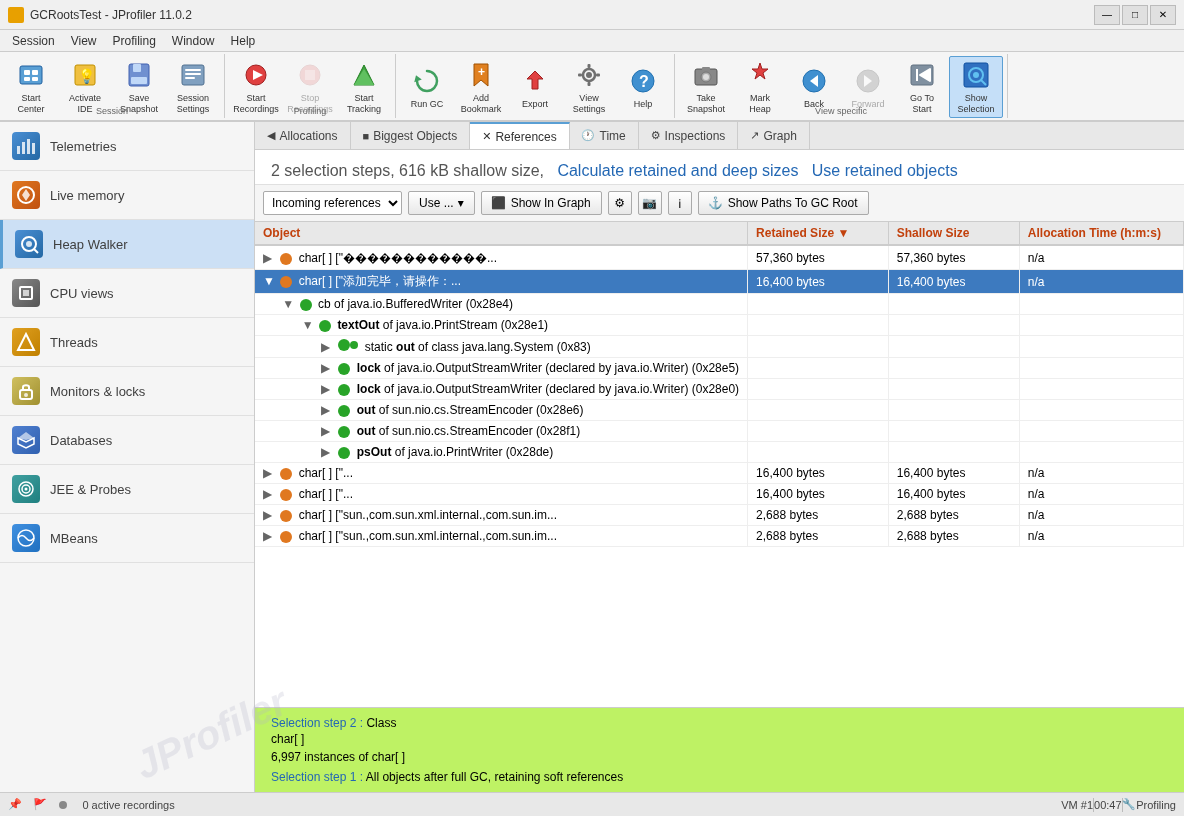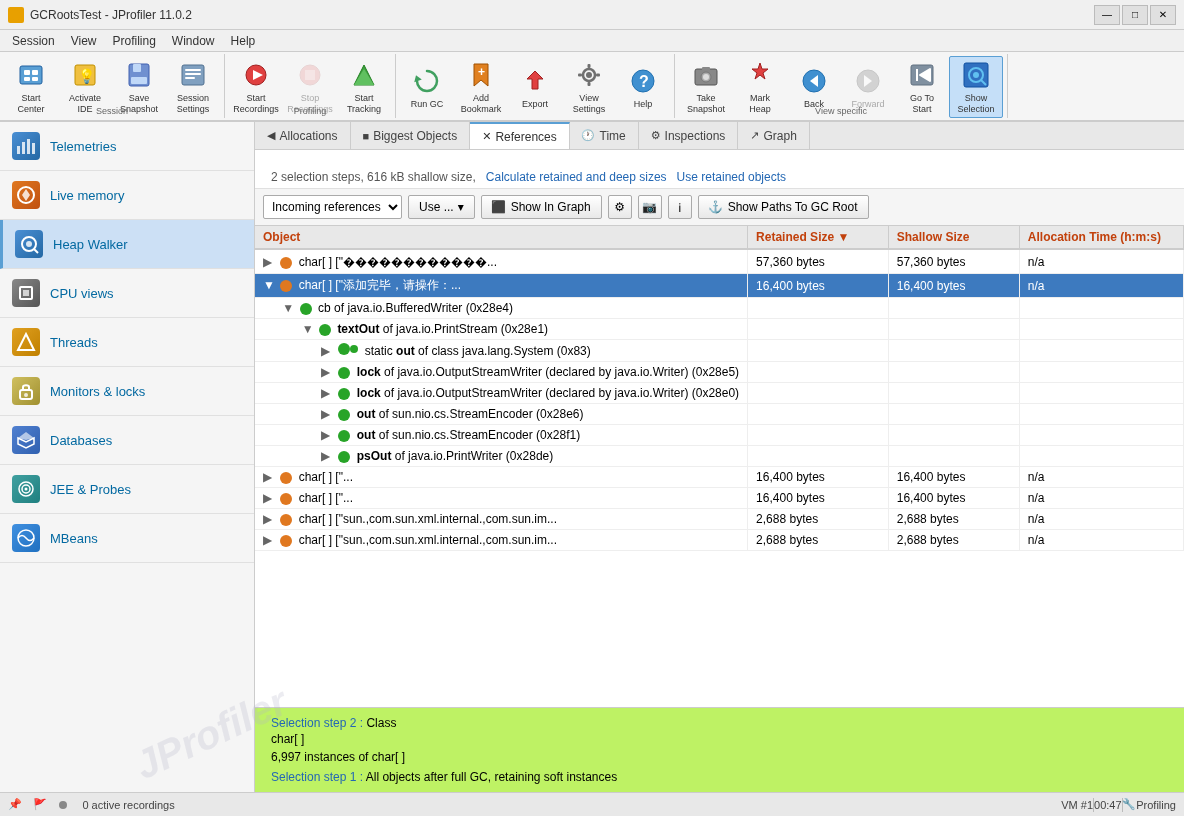--- a/index.html
+++ b/index.html
@@ -28,33 +28,33 @@
     .toolbar-section { display: flex; flex-direction: column; align-items: center; border-right: 1px solid #ccc; padding: 2px 4px 14px 4px; position: relative; }
     .toolbar-section-name { position: absolute; bottom: 2px; font-size: 9px; color: #666; text-align: center; width: 100%; }
     .toolbar-section-btns { display: flex; align-items: center; }
 
     
     .main-layout { display: flex; height: calc(816px - 30px - 22px - 70px - 24px); }
     .sidebar { width: 255px; background: #f5f5f5; border-right: 1px solid #ccc; overflow-y: auto; }
     .sidebar-item { display: flex; align-items: center; padding: 10px 12px; cursor: pointer; border-bottom: 1px solid #e0e0e0; }
     .sidebar-item.active { background: #cce0f5; border-left: 3px solid #5a9fd4; }
     .sidebar-icon { width: 28px; height: 28px; margin-right: 10px; display: flex; align-items: center; justify-content: center; border-radius: 4px; }
-    .sidebar-label { font-size: 13px; color: #0369a1; font-weight: 500; }
+    .sidebar-label { font-size: 13px; color: #404040; font-weight: 500; }
 
     
     .content { flex: 1; display: flex; flex-direction: column; background: white; overflow: hidden; }
 
     
     .tabs { display: flex; background: #e8e8e8; border-bottom: 1px solid #ccc; height: 28px; }
     .tab { display: flex; align-items: center; padding: 0 12px; cursor: pointer; border-right: 1px solid #ccc; font-size: 12px; color: #444; gap: 4px; }
     .tab.active { background: white; border-top: 2px solid #5a9fd4; color: #333; font-weight: 500; }
     .tab-icon { font-size: 11px; }
     .object-header { padding: 10px 16px 4px 16px; border-bottom: 1px solid #e0e0e0; }
     .object-title { font-size: 16px; font-weight: bold; color: #333; }
-    .object-subtitle { font-size: 12px; color: #555; margin-top: 10px; }
+    .object-subtitle { font-size: 16px; color: #555; margin-top: 2px; }
     .object-subtitle a { color: #2468b4; cursor: pointer; text-decoration: none; }
 
     
     .content-toolbar { display: flex; align-items: center; padding: 6px 8px; border-bottom: 1px solid #ccc; gap: 6px; background: #f5f5f5; }
     .select-box { height: 24px; font-size: 12px; border: 1px solid #aaa; background: white; padding: 0 4px; border-radius: 2px; cursor: pointer; }
     .ct-btn { height: 24px; padding: 0 10px; font-size: 12px; border: 1px solid #aaa; background: linear-gradient(to bottom, #fff, #e8e8e8); border-radius: 2px; cursor: pointer; display: flex; align-items: center; gap: 4px; white-space: nowrap; }
     .ct-icon-btn { width: 24px; height: 24px; border: 1px solid #aaa; background: linear-gradient(to bottom, #fff, #e8e8e8); border-radius: 2px; cursor: pointer; display: flex; align-items: center; justify-content: center; font-size: 12px; }
 
     
     .data-table { flex: 1; overflow: auto; }
@@ -681,21 +681,21 @@
         <span> Class</span>
       </div>
       <div style="padding: 2px 0;">
         <span>char[ ]</span>
       </div>
       <div style="padding: 2px 0;">
         <span>6,997 instances of char[ ]</span>
       </div>
       <div style="margin-top: 4px;">
         <a class="selection-step">Selection step 1 :</a>
-        <span>All objects after full GC, retaining soft instances</span>
+        <span>All objects after full GC, retaining soft references</span>
       </div>
     </div>
   </div>
 </div>
 
 <div class="status-bar">
   <span>📌</span>
   <span>🚩</span>
   <span class="status-dot"></span>
   <span>0 active recordings</span>

